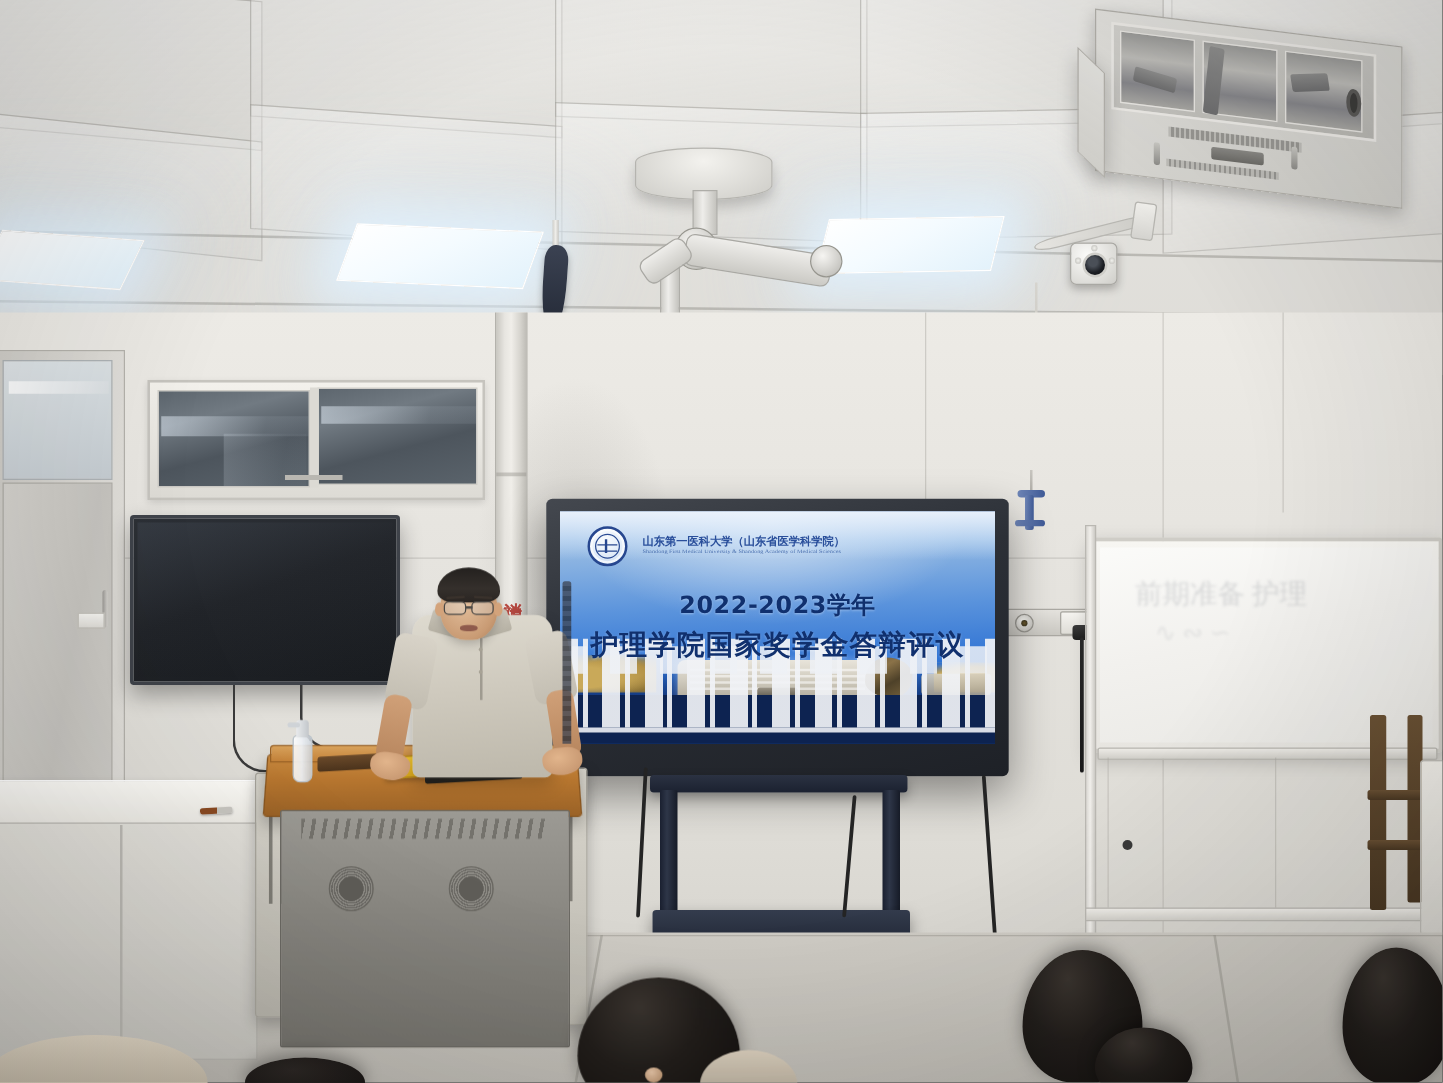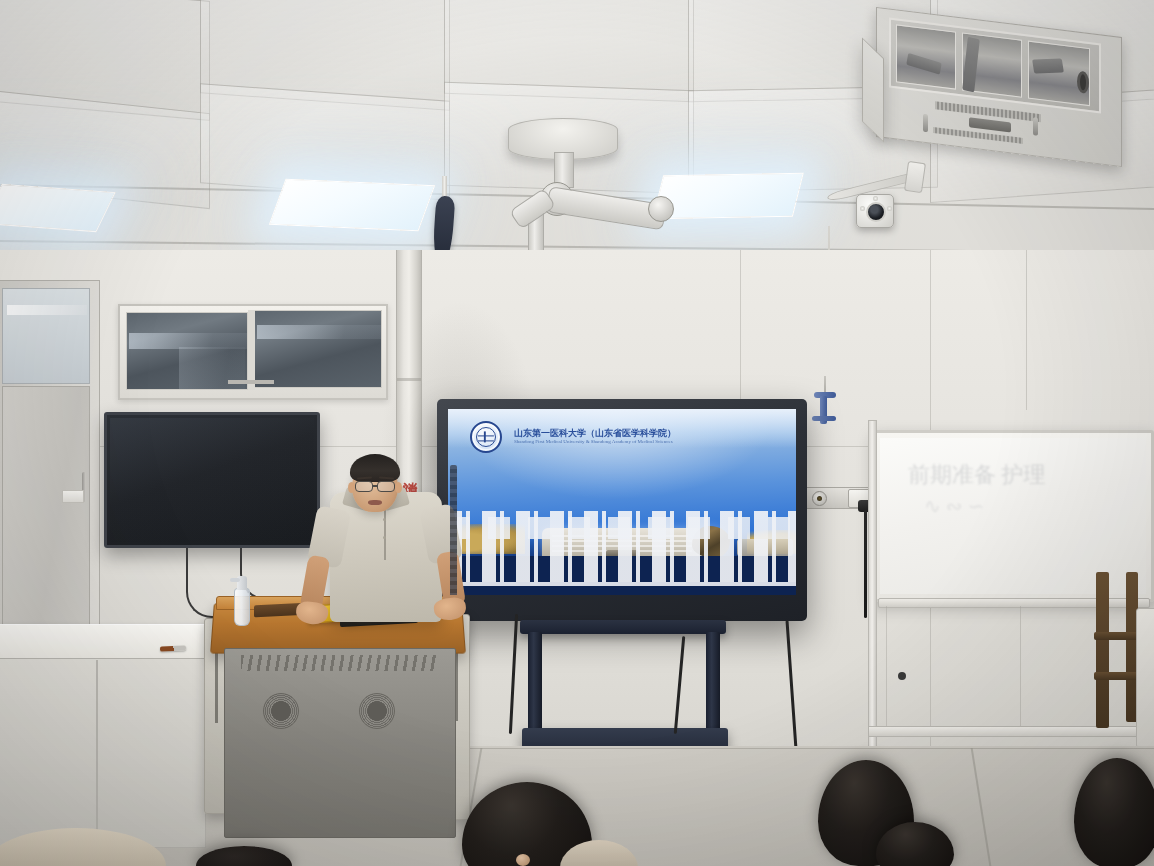--- a/index.html
+++ b/index.html
@@ -888,20 +888,22 @@
         <div class="slide-head"></div>
 
         <div class="slide-seal" style="left:22px; top:12px; width:32px; height:32px;">
           <div class="slide-seal-mark"></div>
         </div>
 
         <div class="slide-univ" style="left:66px; top:18px; font-size:9px;">山东第一医科大学（山东省医学科学院）</div>
         <div class="slide-univ-en" style="left:66px; top:31px; font-size:5px;">Shandong First Medical University &amp; Shandong Academy of Medical Sciences</div>
 
         <div class="slide-title-wrap" style="top:62px;">
+          <div class="slide-title-1" style="font-size:19px;">2022-2023学年</div>
+          <div class="slide-title-2" style="font-size:22px; margin-top:4px;">护理学院国家奖学金答辩评议</div>
         </div>
 
 
         <div class="art-sky"></div>
         <div class="art-tree" style="left:-4%; width:26%; height:16%;"></div>
         <div class="art-tree" style="right:-2%; width:16%; height:13%;"></div>
         <div class="art-side-bldg" style="right:1%; width:16%; height:9%;"></div>
         <div class="art-building" style="height:16%;">
           <i style="top:22%"></i>
             <i style="top:40%"></i>

